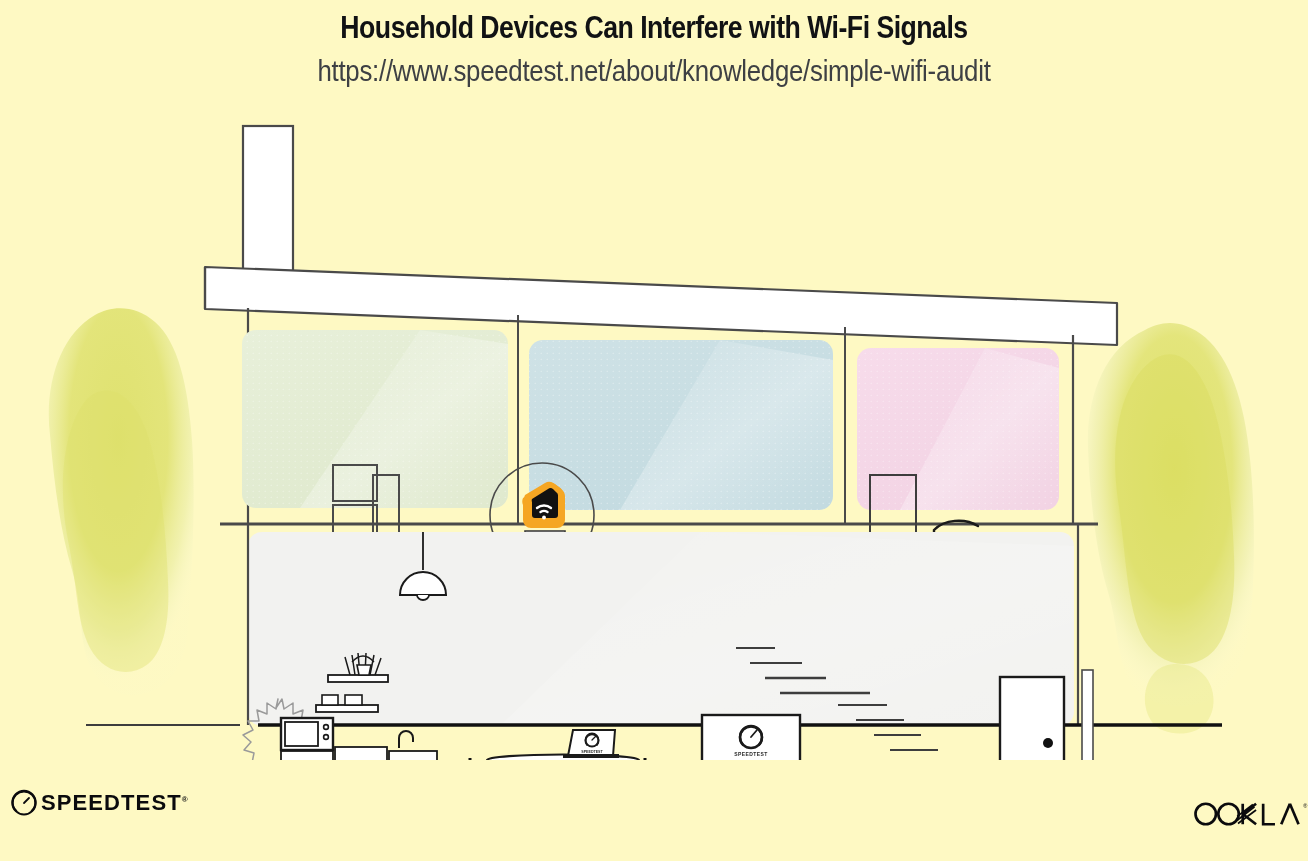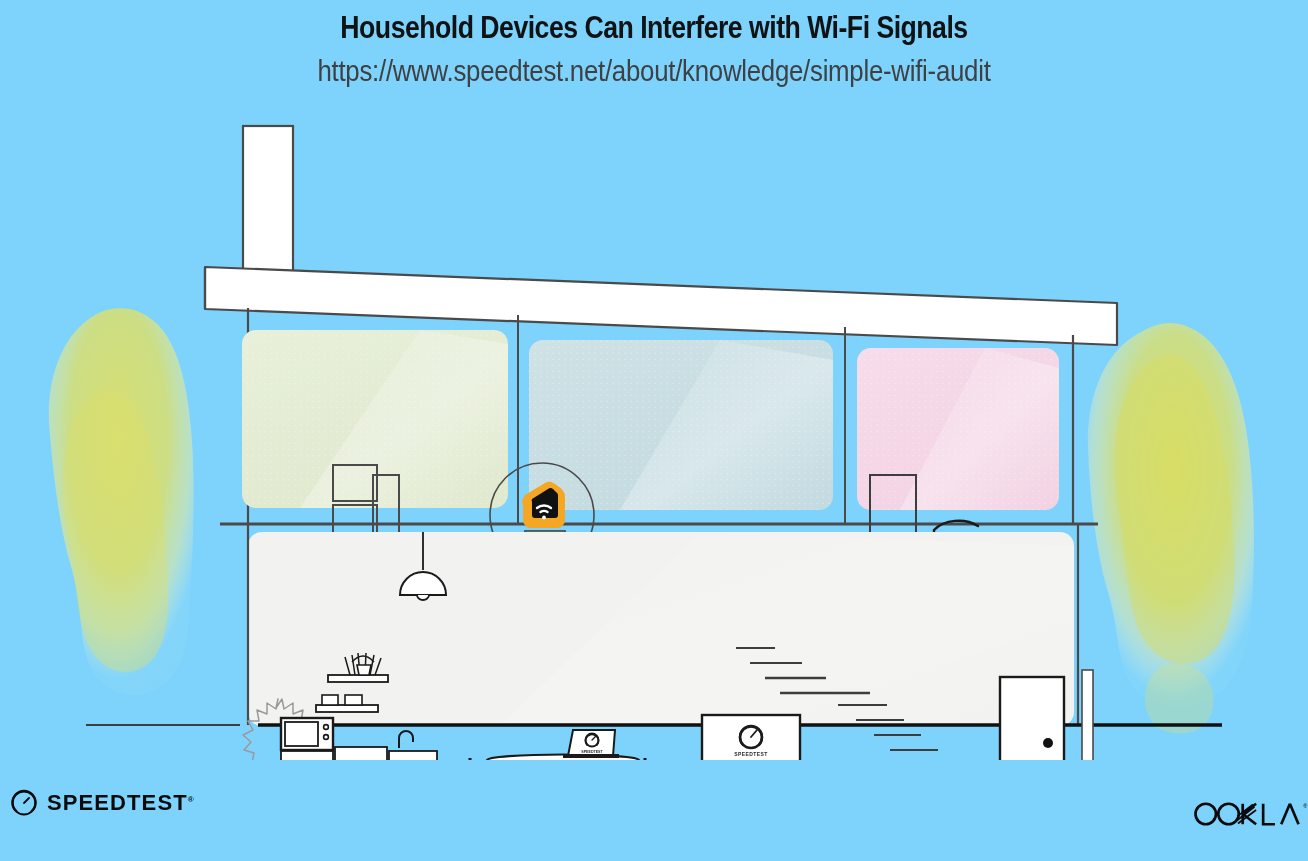--- a/index.html
+++ b/index.html
@@ -11,21 +11,21 @@
     width: 1308px;
     height: 861px;
     font-family: "Liberation Sans", sans-serif;
     overflow: hidden;
     position: relative;
   }
   #page {
     position: relative;
     width: 1308px;
     height: 861px;
-    background: #7dd3fc;
+    background: #fef9c3;
   }
   .header {
     position: absolute;
     left: 0;
     top: 0;
     width: 1308px;
     text-align: center;
   }
   .title {
     font-family: "Liberation Sans", sans-serif;
@@ -60,21 +60,21 @@
     bottom: 0;
     width: 1308px;
     height: 90px;
   }
   .brand-speedtest {
     position: absolute;
     left: 10px;
     top: 18px;
     display: flex;
     align-items: center;
-    gap: 9px;
+    gap: 3px;
   }
   .brand-speedtest .wordmark {
     font-family: "Liberation Sans", sans-serif;
     font-weight: bold;
     font-size: 22px;
     letter-spacing: 1.1px;
     color: #0b0b0d;
     position: relative;
   }
   .brand-speedtest .wordmark sup {

